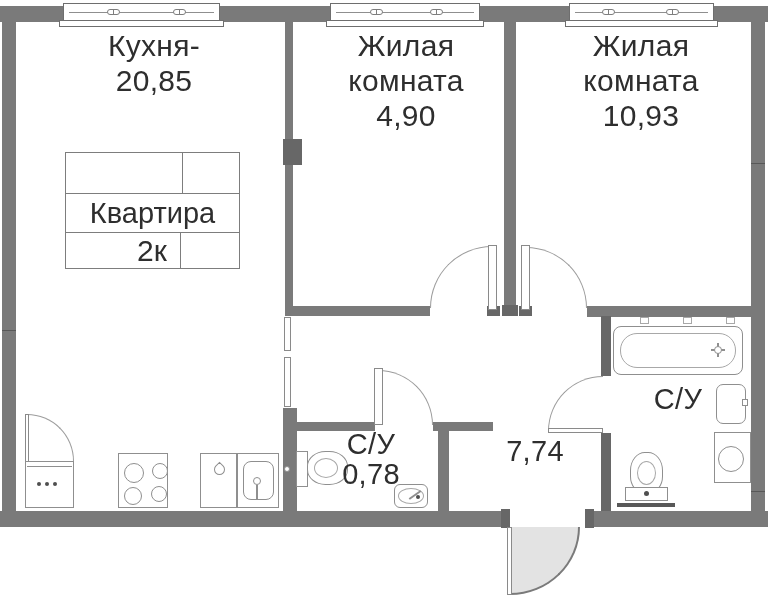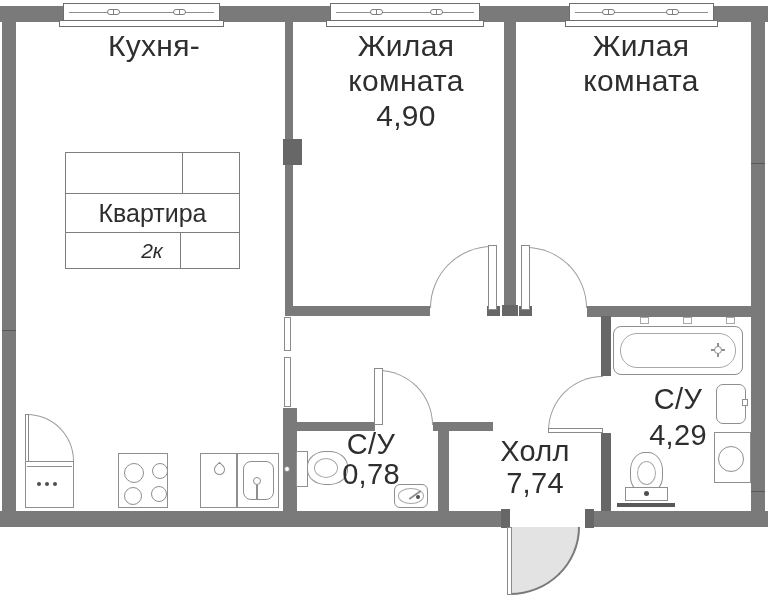--- a/index.html
+++ b/index.html
@@ -145,49 +145,49 @@
   <div class="fx" style="left:714px;top:432px;width:37px;height:51px;"></div>
   <div class="fx" style="left:718px;top:446px;width:26px;height:26px;border-radius:50%;"></div>
   <div class="fx" style="left:630px;top:452px;width:33px;height:41px;border-radius:45% 45% 40% 40%;"></div>
   <div class="fxl" style="left:637px;top:461px;width:19px;height:24px;border-radius:50%;"></div>
   <div class="fx" style="left:625px;top:487px;width:43px;height:14px;"></div>
   <div class="dot" style="left:644px;top:491px;width:5px;height:5px;"></div>
   <div class="seam" style="left:617px;top:503px;width:58px;height:4px;"></div>
 
   <div class="lbl" style="left:154px;top:28px;">
     <div>Кухня-</div>
+    <div>20,85</div>
   </div>
   <div class="lbl" style="left:406px;top:28px;">
     <div>Жилая</div>
     <div>комната</div>
     <div>4,90</div>
   </div>
   <div class="lbl" style="left:641px;top:28px;">
     <div>Жилая</div>
     <div>комната</div>
+    <div>10,93</div>
   </div>
   <div class="lbl lbl-s" style="left:371px;top:429px;">
     <div>С/У</div>
     <div>0,78</div>
   </div>
   <div class="lbl lbl-s" style="left:535px;top:435px;line-height:32px;">
-    <div>Холл</div>
     <div>7,74</div>
   </div>
   <div class="lbl lbl-s" style="left:678px;top:381px;line-height:36px;">
     <div>С/У</div>
-    <div>4,29</div>
   </div>
 
   <div class="info">
     <div class="row" style="height:40px;">
       <div class="cell" style="width:117px;border-right:1px solid #7d7d7d;"></div>
       <div class="cell" style="flex:1;"></div>
     </div>
-    <div class="row" style="height:38px;font-size:25px;">
+    <div class="row" style="height:38px;font-size:29px;">
       <span>Квартира</span>
     </div>
-    <div class="row" style="height:35px;font-size:21px;font-style:italic;">
+    <div class="row" style="height:35px;font-size:30px;">
       <div class="cell" style="width:57px;border-right:1px solid #7d7d7d;">2к</div>
     </div>
   </div>
 
 </div>
 
 </body></html>

